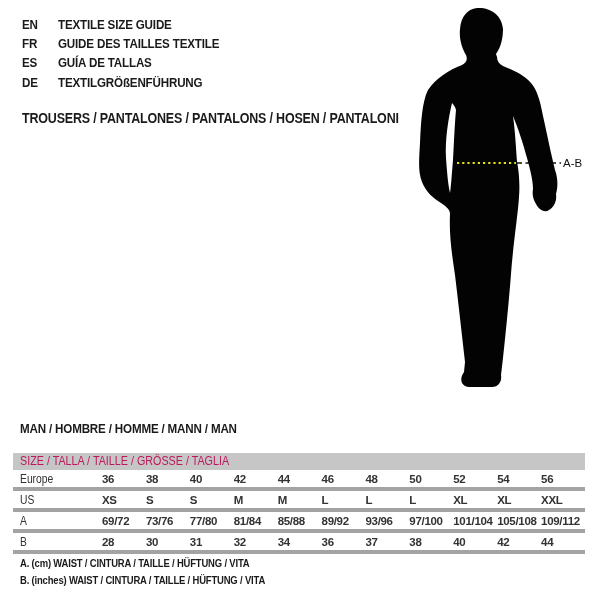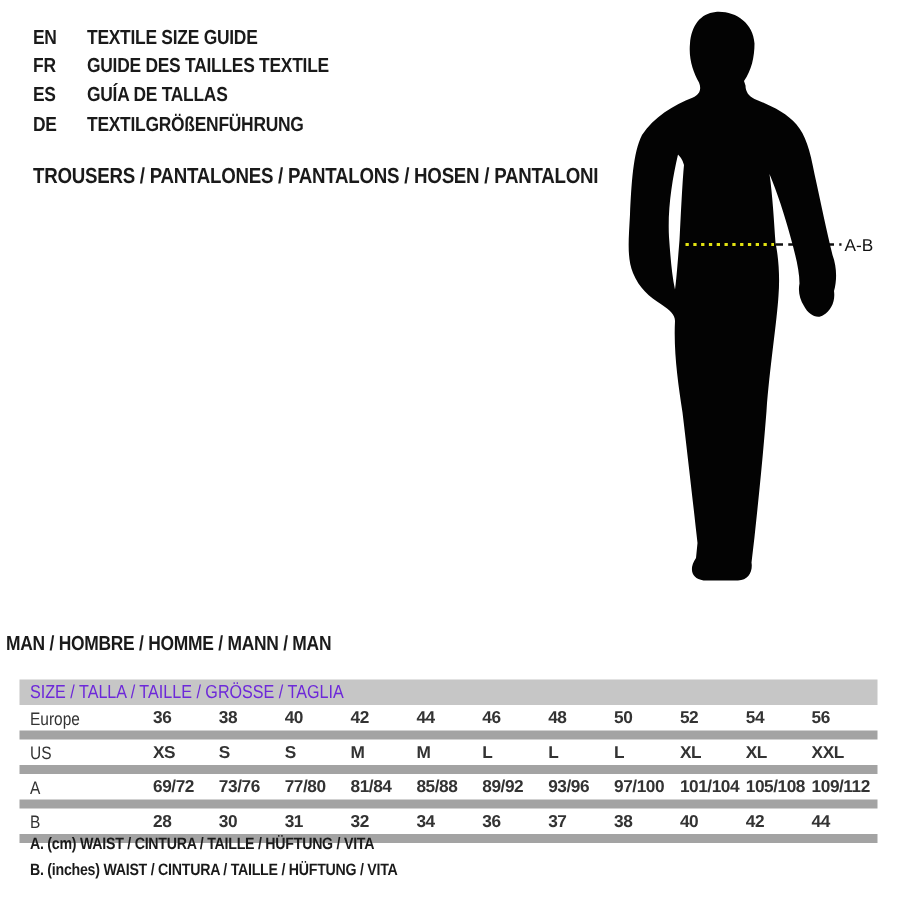--- a/index.html
+++ b/index.html
@@ -8,27 +8,27 @@
     font-family:"Liberation Sans",sans-serif;color:#1a1a1a;overflow:hidden;
   }
   .cond{display:inline-block;transform:scaleX(0.86);transform-origin:0 50%;white-space:nowrap;}
   
   .langs{position:absolute;top:15px;left:22px;}
   .lang-row{display:flex;height:19.2px;align-items:center;font-weight:bold;font-size:13.5px;letter-spacing:-0.2px;}
   .lang-code{width:36px;}
   
   .title-line{position:absolute;font-weight:bold;letter-spacing:-0.2px;}
   .trousers{top:110px;left:22px;font-size:14.5px;}
-  .man{top:421px;left:4px;font-size:13.5px;}
+  .man{top:421px;left:20px;font-size:13.5px;}
   
   .figure-svg{position:absolute;left:410px;top:0px;width:190px;height:400px;}
   
   .tbl{position:absolute;left:13px;top:453px;width:572px;color:#333;}
-  .tbl-head{height:17px;line-height:17px;background:#c6c6c6;padding-left:7px;font-size:12.5px;color:#6d28d9;}
-  .row{display:flex;height:17px;align-items:center;border-bottom:6px solid #a3a3a3;font-size:11.5px;}
+  .tbl-head{height:17px;line-height:17px;background:#c6c6c6;padding-left:7px;font-size:12.5px;color:#be185d;}
+  .row{display:flex;height:17px;align-items:center;border-bottom:4px solid #a3a3a3;font-size:11.5px;}
   .row-label{width:82px;padding-left:7px;font-size:12px;}
   .cell{flex:1;text-align:left;letter-spacing:-0.3px;white-space:nowrap;font-weight:bold;}
   
   .foot{position:absolute;left:20px;top:554.5px;font-weight:bold;font-size:11px;line-height:17px;letter-spacing:-0.2px;}
 </style>
 </head>
 <body>
 
 <div class="page">
 

